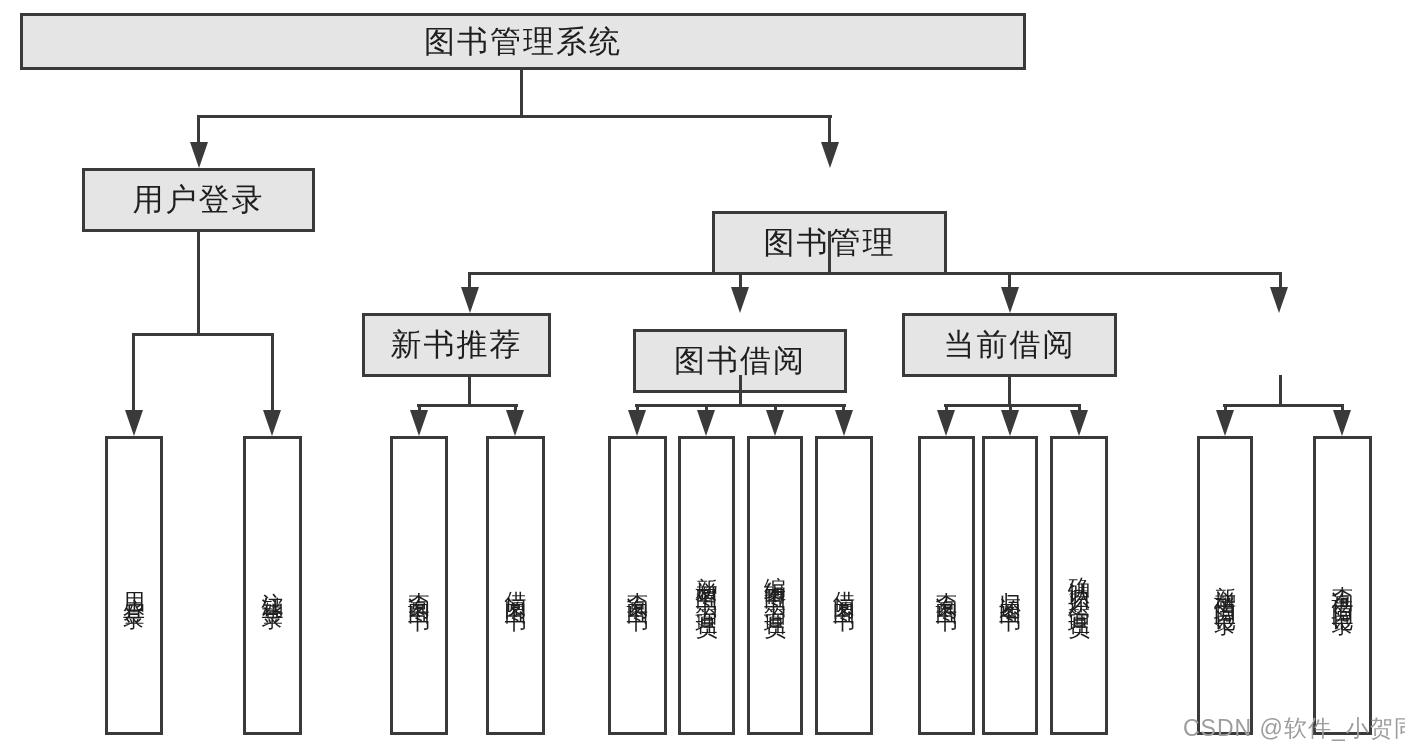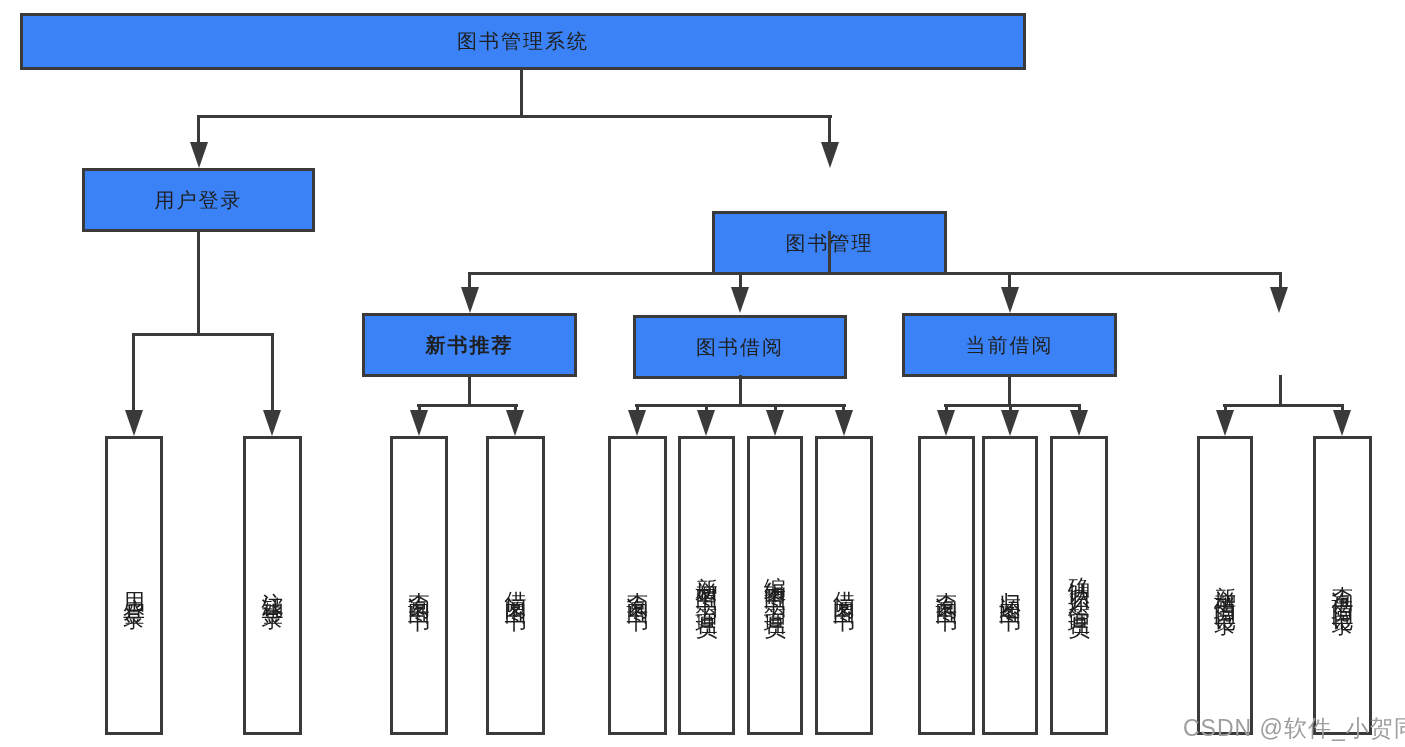--- a/index.html
+++ b/index.html
@@ -9,23 +9,23 @@
     --bg:#ffffff;
     --wm:#9d9d9d;
   }
   html,body{margin:0;padding:0;background:var(--bg);}
   .canvas{
     position:relative;width:1405px;height:747px;background:var(--bg);
     font-family:"Liberation Sans","DejaVu Sans",sans-serif;color:var(--text);
     overflow:hidden;
   }
   .box{
-    position:absolute;border:3px solid var(--border);background:#3b82f6;
+    position:absolute;border:3px solid var(--border);background:#e5e5e5;
     display:flex;align-items:center;justify-content:center;
-    font-size:20px;letter-spacing:2px;box-sizing:border-box;
+    font-size:31px;letter-spacing:2px;box-sizing:border-box;
   }
   .vbox{
     position:absolute;border:3px solid var(--border);background:#fff;
     display:flex;align-items:center;justify-content:center;box-sizing:border-box;
   }
   .vtext{
     writing-mode:vertical-rl;text-orientation:mixed;
     font-size:22px;letter-spacing:6px;line-height:1;white-space:nowrap;
   }
   .hline,.vline{position:absolute;background:var(--line);}
@@ -70,22 +70,22 @@
   <div class="hline" style="left:468px;top:272px;width:814px;"></div>
   <div class="vline" style="left:468px;top:272px;height:17px;"></div>
   <div class="vline" style="left:739px;top:272px;height:17px;"></div>
   <div class="vline" style="left:1008px;top:272px;height:17px;"></div>
   <div class="vline" style="left:1279px;top:272px;height:17px;"></div>
   <div class="arrow" style="left:461px;top:287px;"></div>
   <div class="arrow" style="left:731px;top:287px;"></div>
   <div class="arrow" style="left:1001px;top:287px;"></div>
   <div class="arrow" style="left:1270px;top:287px;"></div>
 
-  <div class="box" style="left:362px;top:313px;width:215px;height:64px;font-weight:bold;">新书推荐</div>
-  <div class="box" style="left:633px;top:315px;width:214px;height:64px;">图书借阅</div>
+  <div class="box" style="left:362px;top:313px;width:189px;height:64px;">新书推荐</div>
+  <div class="box" style="left:633px;top:329px;width:214px;height:64px;">图书借阅</div>
   <div class="box" style="left:902px;top:313px;width:215px;height:64px;">当前借阅</div>
 
   <div class="vline" style="left:468px;top:375px;height:32px;"></div>
   <div class="vline" style="left:739px;top:375px;height:32px;"></div>
   <div class="vline" style="left:1008px;top:375px;height:32px;"></div>
   <div class="vline" style="left:1279px;top:375px;height:32px;"></div>
 
   <div class="hline" style="left:417px;top:404px;width:101px;"></div>
   <div class="hline" style="left:635px;top:404px;width:211px;"></div>
   <div class="hline" style="left:944px;top:404px;width:137px;"></div>

